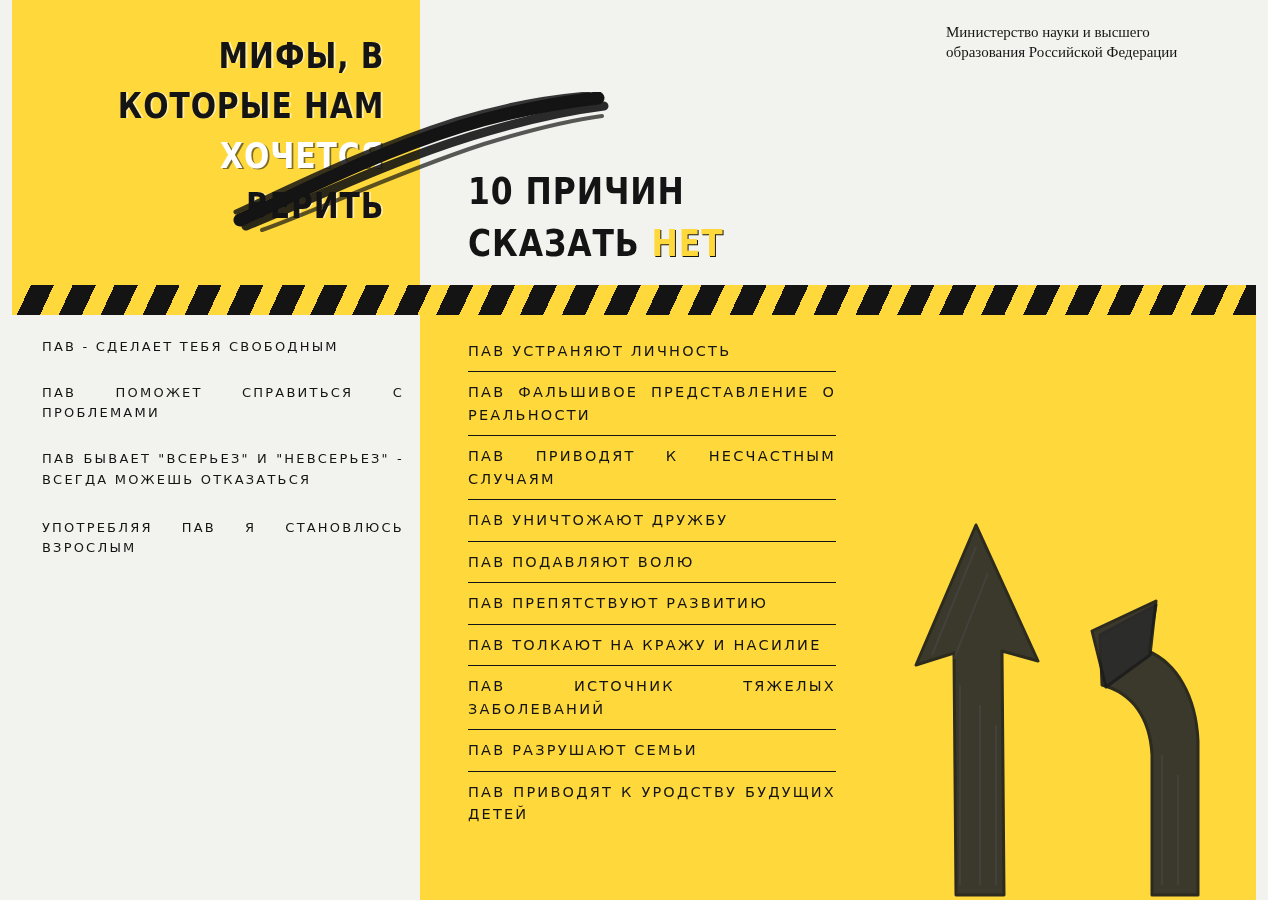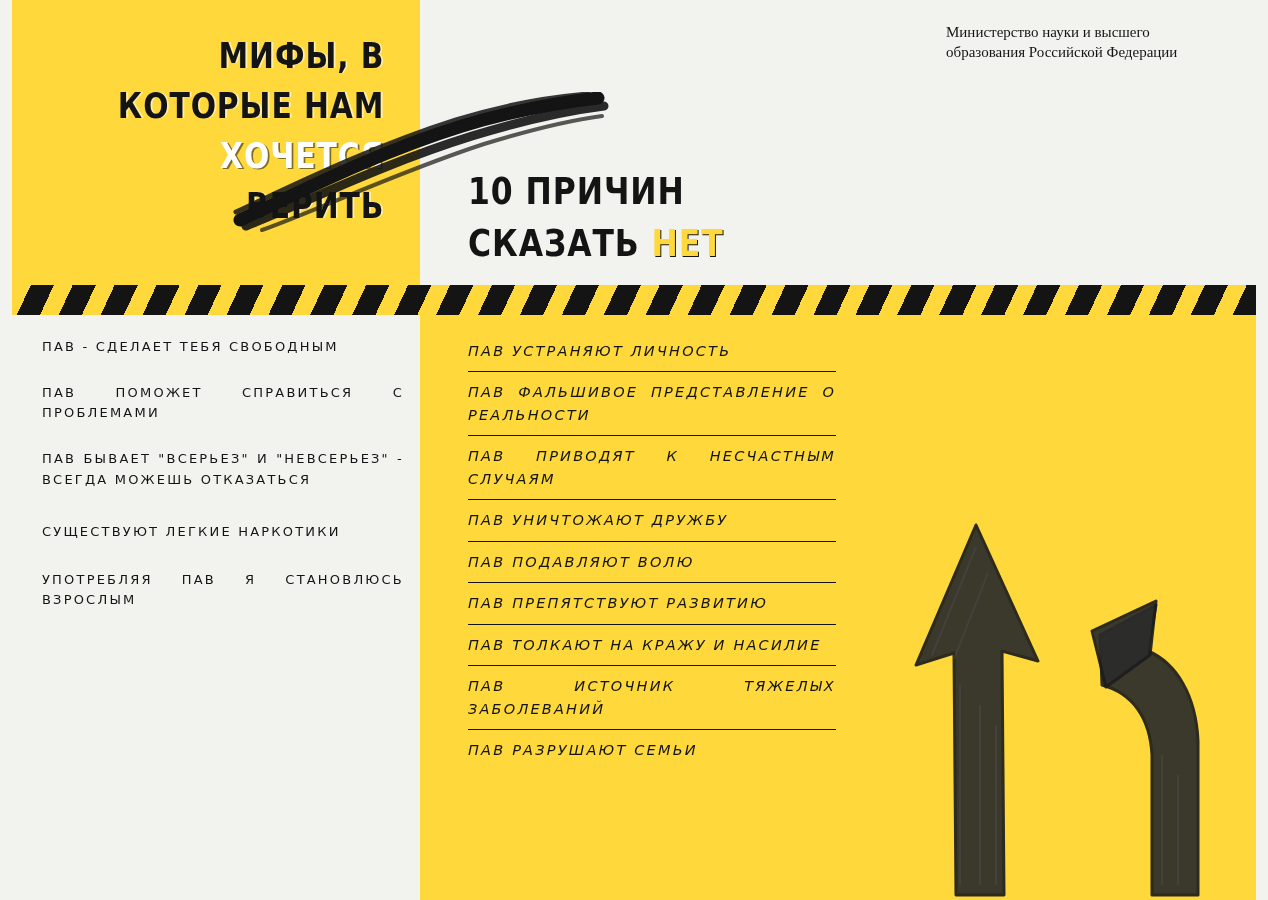--- a/index.html
+++ b/index.html
@@ -219,21 +219,20 @@
   .reason-item {
     font-family: "DejaVu Sans", sans-serif;
     font-size: 14.5px;
     letter-spacing: 2.2px;
     color: #141414;
     text-transform: uppercase;
     line-height: 1.55;
     text-align: justify;
     padding: 9px 0 9px 0;
     border-bottom: 1.5px solid #141414;
-    font-style: italic;
   }
   .reason-item:last-child { border-bottom: none; }
 
   
   .arrows {
     position: absolute;
     left: 856px;
     top: 455px;
     width: 400px;
     height: 445px;
@@ -286,34 +285,34 @@
 
   <div class="mark mark-1"></div>
   <div class="mark mark-2"></div>
   <div class="mark mark-3"></div>
   <div class="mark mark-4"></div>
 
   <div style="position:absolute;left:12px;top:315px;width:408px;padding:22px 16px 0 30px;z-index:5;">
     <div class="myth-item">ПАВ - СДЕЛАЕТ ТЕБЯ СВОБОДНЫМ</div>
     <div class="myth-item">ПАВ ПОМОЖЕТ СПРАВИТЬСЯ С ПРОБЛЕМАМИ</div>
     <div class="myth-item">ПАВ БЫВАЕТ "ВСЕРЬЕЗ" И "НЕВСЕРЬЕЗ" - ВСЕГДА МОЖЕШЬ ОТКАЗАТЬСЯ</div>
-    <div class="myth-item" style="margin-top:32px;">СУЩЕСТВУЮТ ЛЕГКИЕ НАРКОТИКИ</div>
     <div class="myth-item" style="margin-top:28px;">УПОТРЕБЛЯЯ ПАВ Я СТАНОВЛЮСЬ ВЗРОСЛЫМ</div>
   </div>
 
   <div style="position:absolute;left:420px;top:315px;width:436px;padding:16px 20px 0 48px;z-index:5;">
     <div class="reason-item">ПАВ УСТРАНЯЮТ ЛИЧНОСТЬ</div>
     <div class="reason-item">ПАВ ФАЛЬШИВОЕ ПРЕДСТАВЛЕНИЕ О РЕАЛЬНОСТИ</div>
     <div class="reason-item">ПАВ ПРИВОДЯТ К НЕСЧАСТНЫМ СЛУЧАЯМ</div>
     <div class="reason-item">ПАВ УНИЧТОЖАЮТ ДРУЖБУ</div>
     <div class="reason-item">ПАВ ПОДАВЛЯЮТ ВОЛЮ</div>
     <div class="reason-item">ПАВ ПРЕПЯТСТВУЮТ РАЗВИТИЮ</div>
     <div class="reason-item">ПАВ ТОЛКАЮТ НА КРАЖУ И НАСИЛИЕ</div>
     <div class="reason-item">ПАВ ИСТОЧНИК ТЯЖЕЛЫХ ЗАБОЛЕВАНИЙ</div>
     <div class="reason-item">ПАВ РАЗРУШАЮТ СЕМЬИ</div>
+    <div class="reason-item">ПАВ ПРИВОДЯТ К УРОДСТВУ БУДУЩИХ ДЕТЕЙ</div>
   </div>
 
   <svg class="arrows" viewBox="0 0 400 445">
     <g fill="#2b2b2b" stroke="#1c1c1c" stroke-width="3" stroke-linejoin="round">
 
       <path d="M60 210 L120 70 L182 206 L146 196 L148 440 L100 440 L98 198 Z" opacity="0.92"></path>
 
       <path d="M244 180 L300 150 L292 196 C 320 208, 340 240, 342 286
                L342 440 L296 440 L296 300 C 294 262, 276 238, 246 230 Z" opacity="0.92"></path>
       <path d="M236 176 L300 146 L294 200 L250 232 Z" opacity="0.92"></path>

